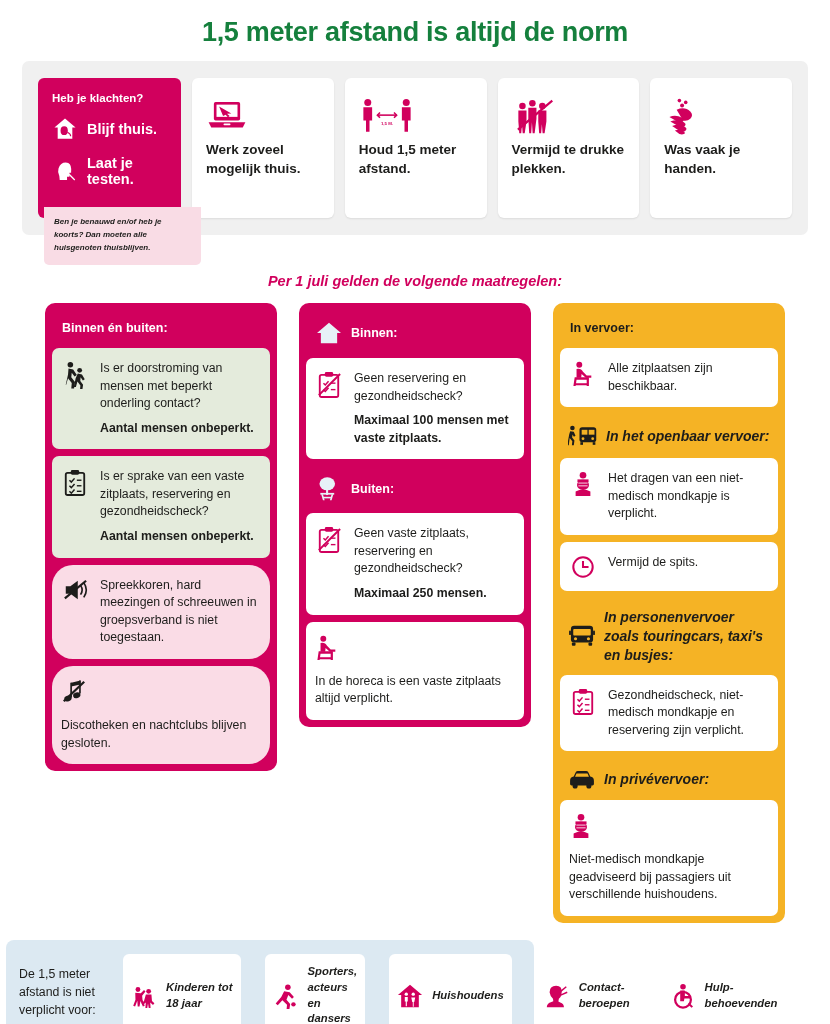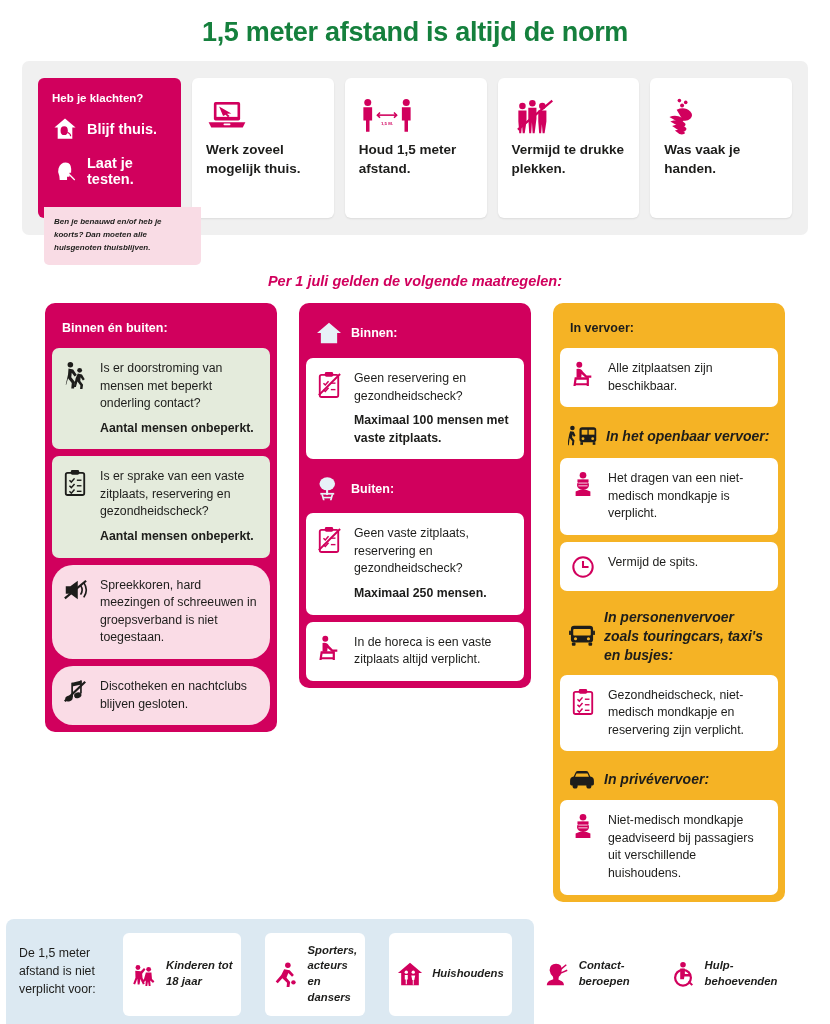--- a/index.html
+++ b/index.html
@@ -137,21 +137,21 @@
   }
 
   .item {
     display: flex;
     gap: 11px;
     border-radius: 7px;
     padding: 12px 11px 12px 9px;
     margin-bottom: 7px;
     align-items: flex-start;
   }
-  .item:last-child { margin-bottom: 0; }
+  .item:last-child { margin-bottom: 0; flex-direction: column; }
   .item.green { background: #E4EBDC; }
   .item.pinklite { background: #FADCE6; border-radius: 21px; }
   .item.white { background: #ffffff; }
 
   .item-icon { flex: 0 0 28px; display:flex; justify-content:center; padding-top:1px; }
   .item-text { font-size: 12.3px; line-height: 1.43; }
   .item-text .bold { font-weight: bold; display:block; margin-top: 7px; }
 
   
   .blue-band {

